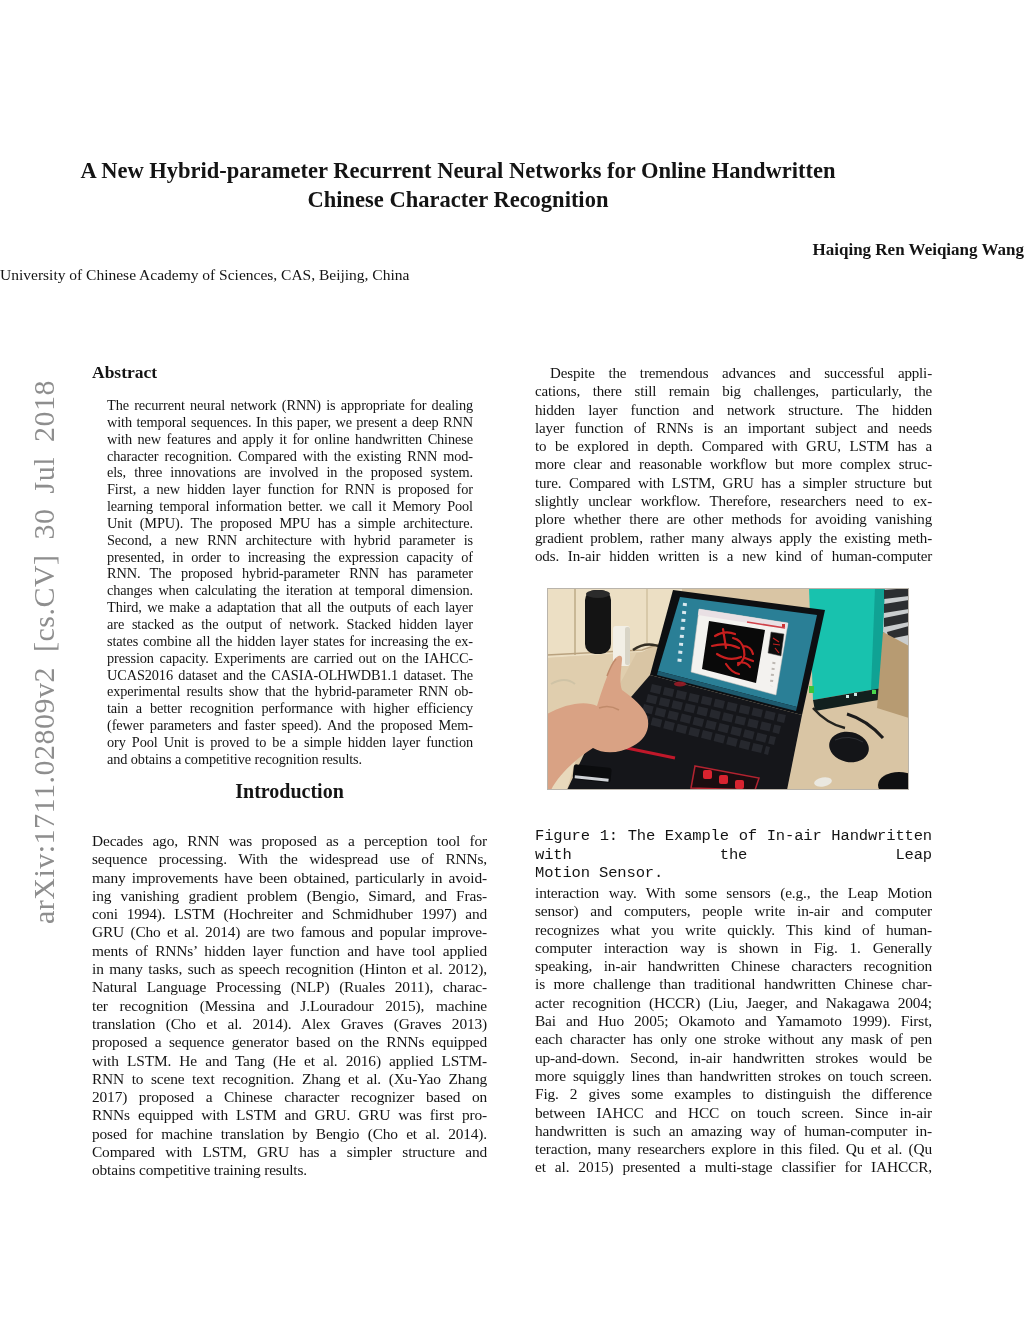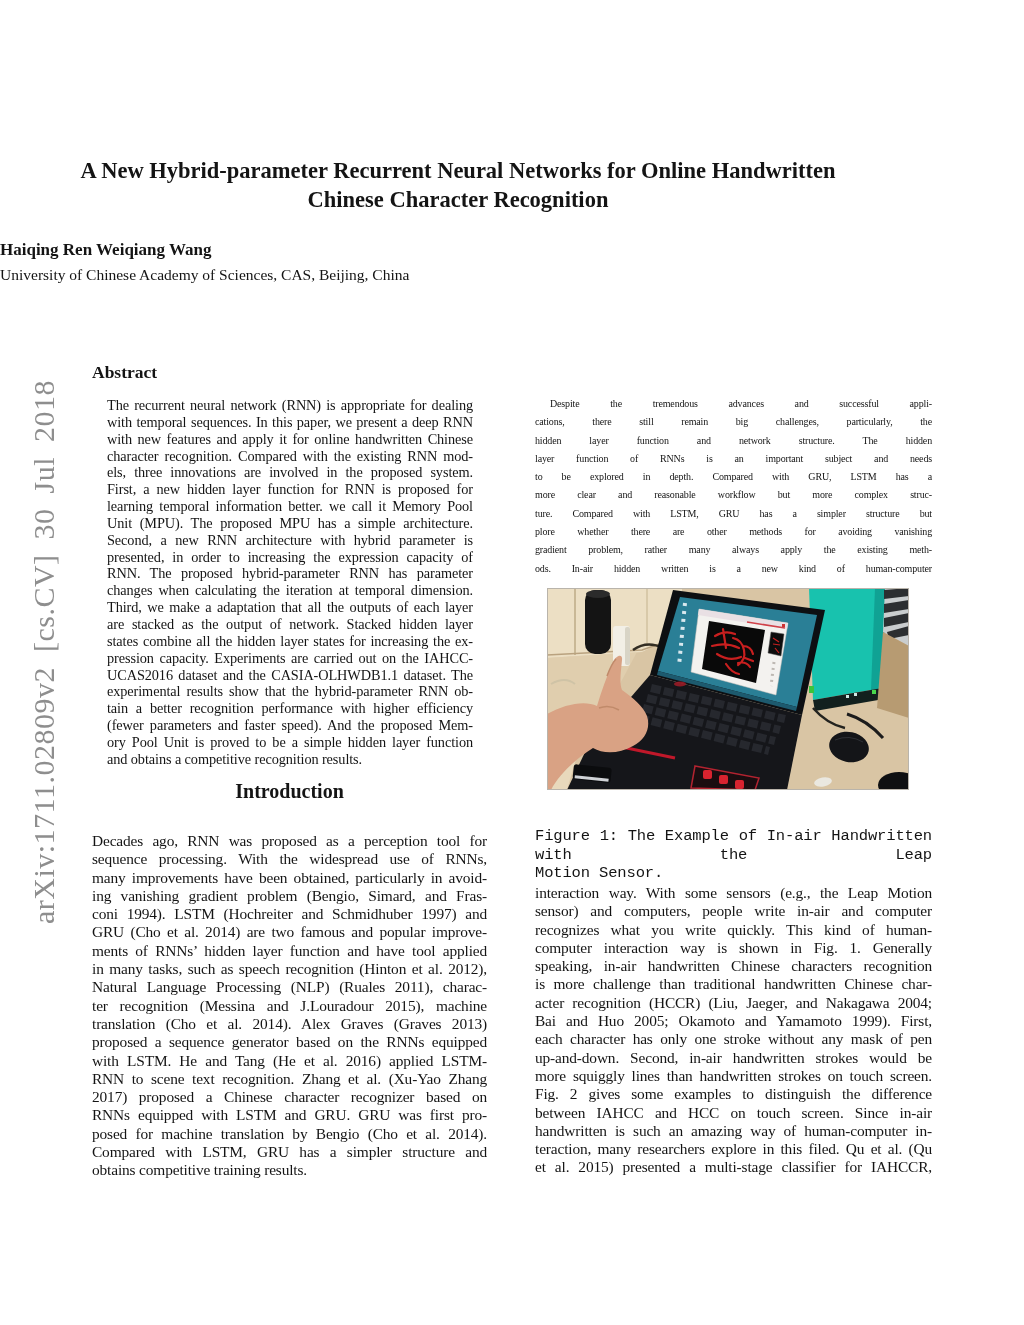--- a/index.html
+++ b/index.html
@@ -11,21 +11,21 @@
     position:absolute; left:44px; top:652px;
     transform:translate(-50%,-50%) rotate(-90deg);
     white-space:nowrap; font-size:30px; color:#8e8e8e;
     letter-spacing:0.5px; word-spacing:7px;
   }
   .title {
     position:absolute; top:156px; left:0; width:916px; text-align:center;
     font-size:22.5px; font-weight:bold; line-height:29px;
   }
   .authors {
-    position:absolute; top:240px; left:0; width:1024px; text-align:left;
+    position:absolute; top:240px; left:0; width:1024px; text-align:right;
     font-size:17px; font-weight:bold;
   }
   .affiliation {
     position:absolute; top:266px; left:0; width:1024px; text-align:left; font-size:15.5px;
   }
   .email {
     position:absolute; top:289px; left:0; width:1024px; text-align:center;
     font-size:15.5px; font-style:italic;
   }
   .abstract-heading {
@@ -39,21 +39,21 @@
   .intro-heading {
     position:absolute; left:92px; width:395px; top:780px; text-align:center;
     font-weight:bold; font-size:20px;
   }
   .intro-body {
     position:absolute; left:92px; width:395px; top:832px;
     font-size:15.4px; line-height:18.3px; letter-spacing:-0.15px;
   }
   .rc-para1 {
     position:absolute; left:535px; width:397px; top:364px;
-    font-size:10px; line-height:18.3px; letter-spacing:-0.15px;margin-top:31px;
+    font-size:15px; line-height:18.3px; letter-spacing:-0.15px;
   }
   .rc-para1 .pline:first-child { text-indent:15px; }
   .figure-photo {
     position:absolute; left:547px; top:588px; width:362px; height:202px;
   }
   .figure-caption {
     position:absolute; left:535px; width:397px; top:827px;
     font-size:15.5px; line-height:18.5px; letter-spacing:-0.15px;font-family:Liberation Mono, monospace;
   }
   .rc-para2 {
@@ -129,20 +129,21 @@
     </div>
 
   <div class="rc-para1 justify-last">
       <div class="pline">Despite the tremendous advances and successful appli-</div>
       <div class="pline">cations, there still remain big challenges, particularly, the</div>
       <div class="pline">hidden layer function and network structure. The hidden</div>
       <div class="pline">layer function of RNNs is an important subject and needs</div>
       <div class="pline">to be explored in depth. Compared with GRU, LSTM has a</div>
       <div class="pline">more clear and reasonable workflow but more complex struc-</div>
       <div class="pline">ture. Compared with LSTM, GRU has a simpler structure but</div>
+      <div class="pline">slightly unclear workflow. Therefore, researchers need to ex-</div>
       <div class="pline">plore whether there are other methods for avoiding vanishing</div>
       <div class="pline">gradient problem, rather many always apply the existing meth-</div>
       <div class="pline lastline">ods. In-air hidden written is a new kind of human-computer</div>
     </div>
 
   <svg class="figure-photo" viewBox="0 0 362 202" xmlns="http://www.w3.org/2000/svg">
 
     <rect x="0" y="0" width="362" height="202" fill="#d9c5a4"></rect>
 
     <polygon points="0,0 135,0 135,44 95,64 0,70" fill="#ecdfc4"></polygon>

